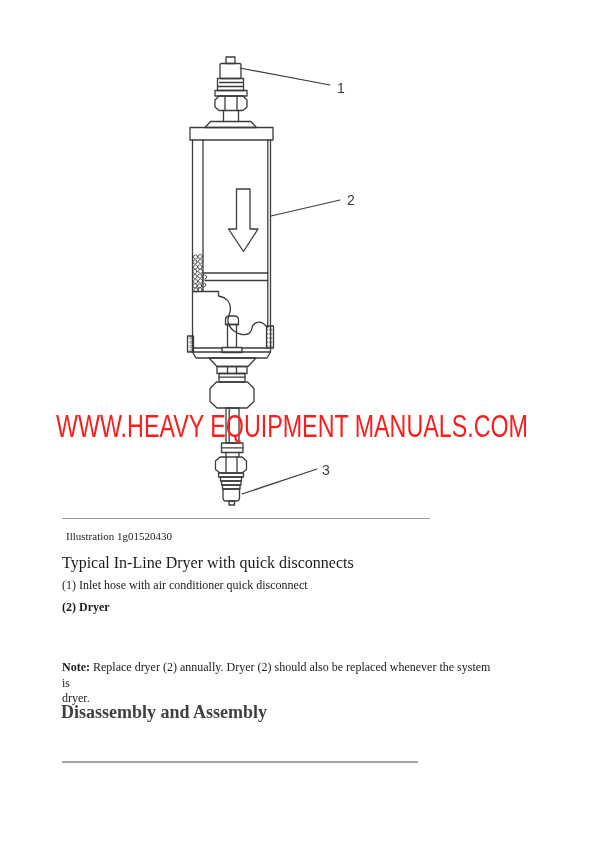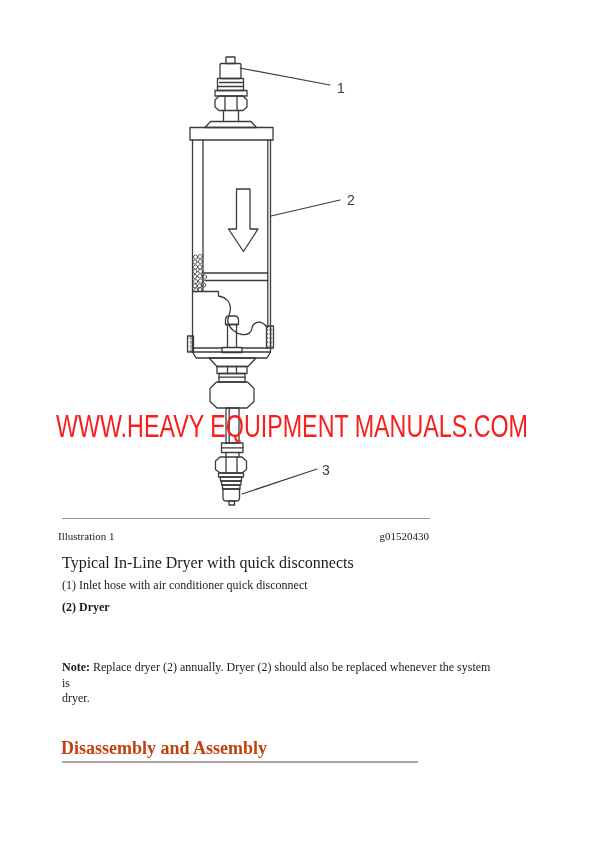--- a/index.html
+++ b/index.html
@@ -10,40 +10,40 @@
     overflow:hidden;
     font-family:"Liberation Serif", serif;
     color:#1b1b1b;
   }
   .figure-svg{position:absolute;top:0;left:0;}
   .caption-rule{
     position:absolute;top:518px;left:62px;width:368px;height:0;
     border-top:1.6px solid #9a9a9a;
   }
   .illustration-row{
-    position:absolute;top:530px;left:58px;width:371px;
-    display:flex;justify-content:space-between;
+    position:absolute;top:530px;left:66px;width:371px;
+    display:flex;
     font-size:11px;line-height:13px;
   }
   .fig-title{
     position:absolute;top:556px;left:62px;width:371px;
     font-size:16px;line-height:13px;
   }
   .fig-item{position:absolute;left:62px;width:380px;font-size:12px;line-height:12px;}
   .fig-item.i1{top:579px;}
   .fig-item.i2{top:601px;font-weight:bold;}
   .fig-item.i3{top:623px;}
   .note{
     position:absolute;top:660px;left:62px;width:436px;
     font-size:12px;line-height:15.5px;
   }
   .note b{font-weight:bold;}
   .section-heading{
-    position:absolute;top:738px;left:61px;width:450px;
-    font-size:18px;font-weight:bold;color:#c2410c;
+    position:absolute;top:702px;left:61px;width:450px;
+    font-size:18px;font-weight:bold;color:#404040;
     font-family:"Liberation Serif", serif;
   }
   .bottom-rule{
     position:absolute;top:761px;left:62px;width:356px;height:0;
     border-top:2px solid #a6a6a6;
   }
 </style>
 </head>
 <body>
 

